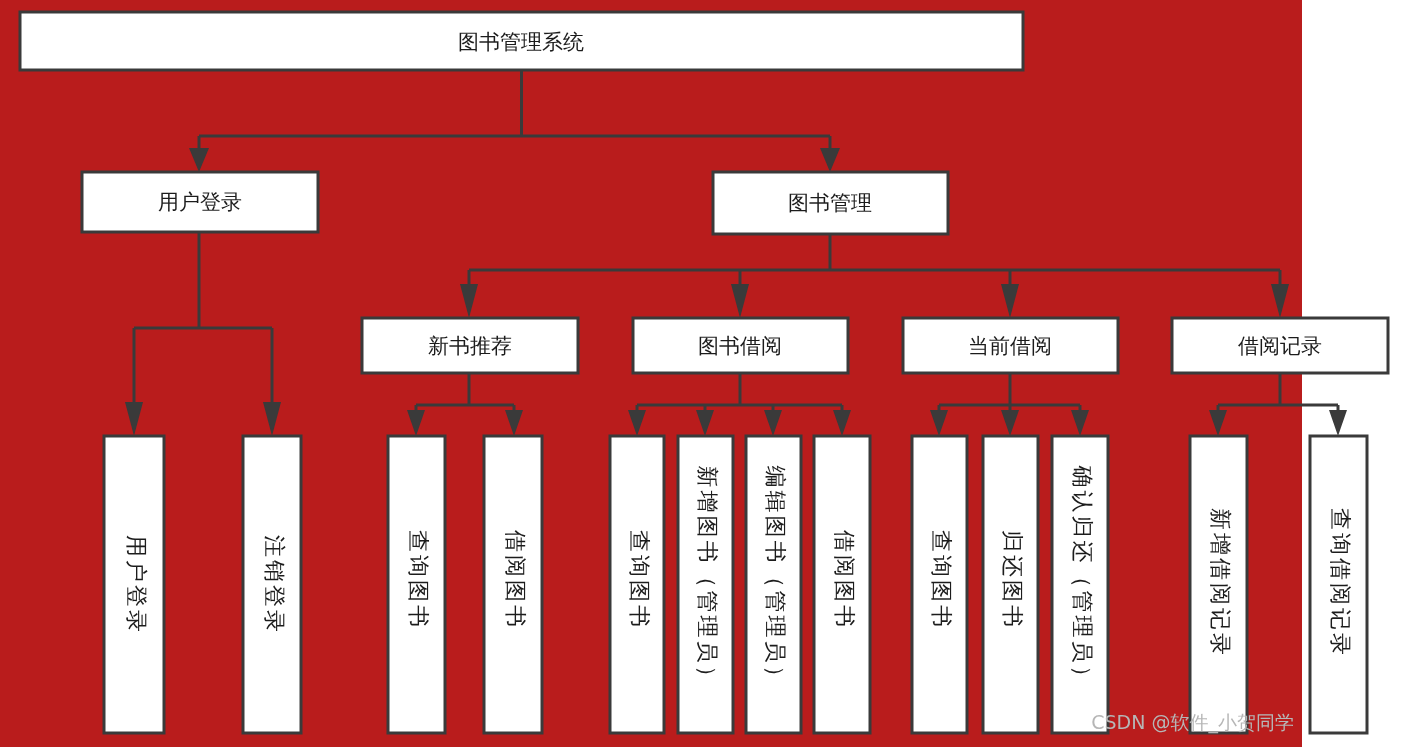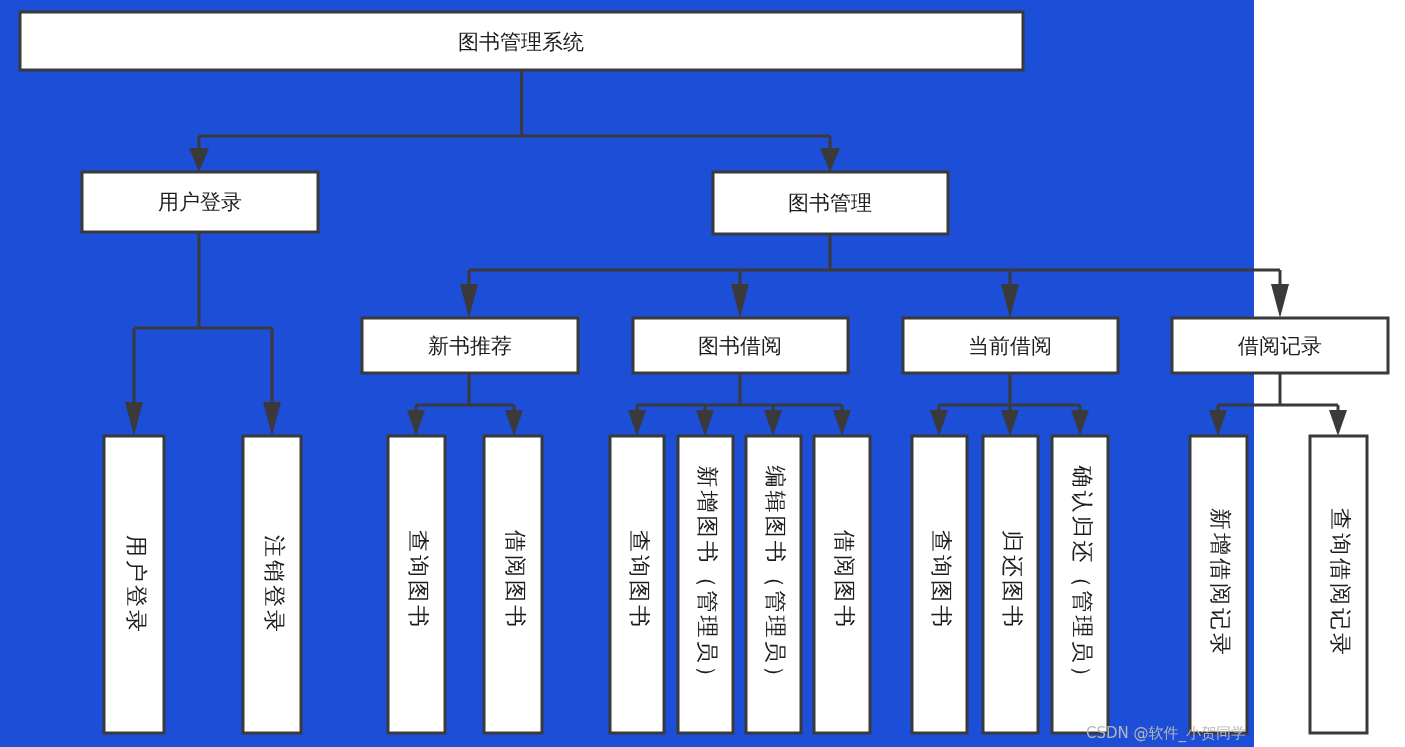--- a/index.html
+++ b/index.html
@@ -10,21 +10,22 @@
   body {
     width: 1405px;
     height: 747px;
     font-family: "DejaVu Sans", "Liberation Sans", sans-serif;
     overflow: hidden;
   }
   #diagram-root {
     position: relative;
     width: 1254px;
     height: 747px;
-    background: #1d4ed8;
+    background: #b91c1c;
+    padding-left: 48px;
   }
   svg#tree-svg {
     position: absolute;
     left: 0;
     top: 0;
     width: 1405px;
     height: 747px;
     display: block;
   }
   .node-rect {
@@ -53,23 +54,23 @@
     fill: #1c1c1c;
     font-family: "DejaVu Sans", "Liberation Sans", sans-serif;
     font-size: 22px;
     text-anchor: middle;
     dominant-baseline: middle;
     letter-spacing: 3px;
   }
   .watermark-text {
     position: absolute;
     right: 8px;
-    bottom: 4px;
-    font-family: "DejaVu Sans", "Liberation Sans", sans-serif;
-    font-size: 15px;
+    bottom: 11px;
+    font-family: "DejaVu Sans", "Liberation Sans", sans-serif;
+    font-size: 19px;
     color: #b6b6b6;
     white-space: nowrap;
     user-select: none;
     margin-top: 36px;
   }
 </style>
 </head>
 <body>
 
 <div id="diagram-root">

